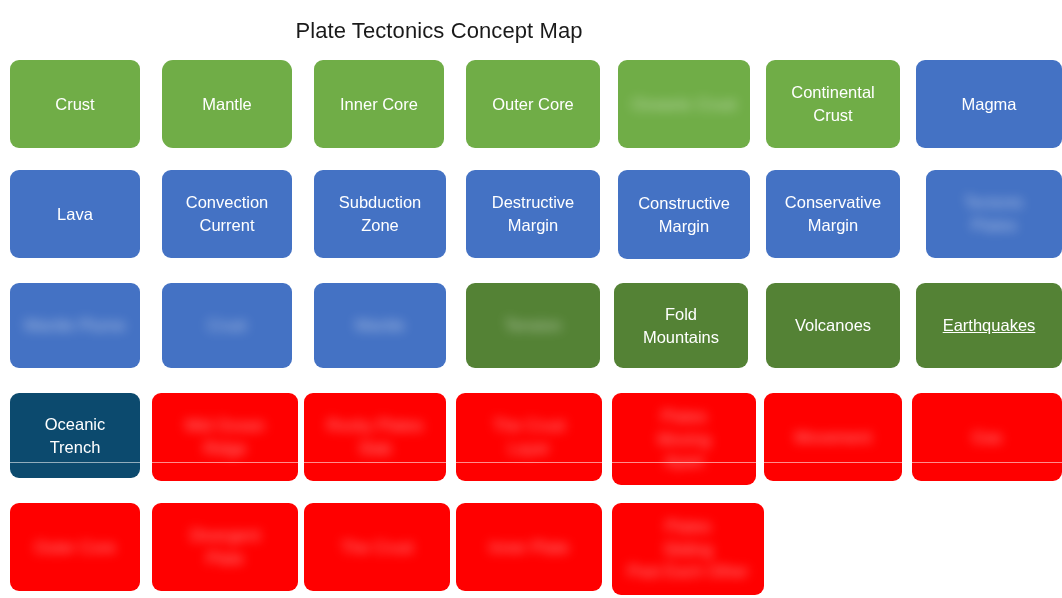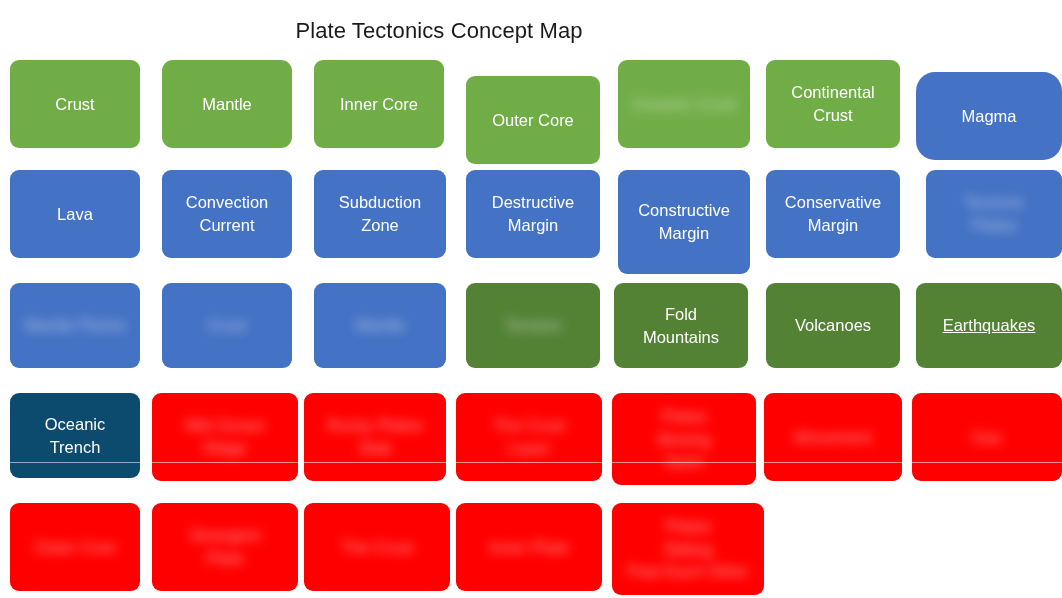--- a/index.html
+++ b/index.html
@@ -86,51 +86,51 @@
       <div class="row" style="top: 60px; height: 0px;">
         <div class="node" style="left: 10px; top: 0px; width: 130px; height: 88px; background: rgb(112, 173, 71);">
           <span class="node-label">Crust</span>
         </div>
         <div class="node" style="left: 162px; top: 0px; width: 130px; height: 88px; background: rgb(112, 173, 71); border-radius: 11px;">
           <span class="node-label">Mantle</span>
         </div>
         <div class="node" style="left: 314px; top: 0px; width: 130px; height: 88px; background: rgb(112, 173, 71);">
           <span class="node-label">Inner Core</span>
         </div>
-        <div class="node" style="left: 466px; top: 0px; width: 134px; height: 88px; background: rgb(112, 173, 71); margin-top: 16px;">
+        <div class="node" style="left: 466px; top: 0px; width: 134px; height: 88px; background: rgb(112, 173, 71);">
           <span class="node-label">Outer Core</span>
         </div>
         <div class="node blurred" style="left: 618px; top: 0px; width: 132px; height: 88px; background: rgb(112, 173, 71);">
           <span class="node-label">Oceanic Crust</span>
         </div>
         <div class="node" style="left: 766px; top: 0px; width: 134px; height: 88px; background: rgb(112, 173, 71);">
           <span class="node-label">Continental
 Crust</span>
         </div>
-        <div class="node" style="left: 916px; top: 12px; width: 146px; height: 88px; background: rgb(68, 114, 196); border-radius: 19px;">
+        <div class="node" style="left: 916px; top: 0px; width: 146px; height: 88px; background: rgb(68, 114, 196);">
           <span class="node-label">Magma</span>
         </div>
       </div>
       <div class="row" style="top: 170px; height: 0px;">
         <div class="node" style="left: 10px; top: 0px; width: 130px; height: 88px; background: rgb(68, 114, 196);">
           <span class="node-label">Lava</span>
         </div>
         <div class="node" style="left: 162px; top: 0px; width: 130px; height: 88px; background: rgb(68, 114, 196);">
           <span class="node-label">Convection
 Current</span>
         </div>
         <div class="node" style="left: 314px; top: 0px; width: 132px; height: 88px; background: rgb(68, 114, 196);">
           <span class="node-label">Subduction
 Zone</span>
         </div>
         <div class="node" style="left: 466px; top: 0px; width: 134px; height: 88px; background: rgb(68, 114, 196);">
           <span class="node-label">Destructive
 Margin</span>
         </div>
-        <div class="node" style="left: 618px; top: 0px; width: 132px; height: 104px; background: rgb(68, 114, 196); padding-left: 8px;">
+        <div class="node" style="left: 618px; top: 0px; width: 132px; height: 89px; background: rgb(68, 114, 196); padding-left: 8px;">
           <span class="node-label">Constructive
 Margin</span>
         </div>
         <div class="node" style="left: 766px; top: 0px; width: 134px; height: 88px; background: rgb(68, 114, 196);">
           <span class="node-label">Conservative
 Margin</span>
         </div>
         <div class="node blurred" style="left: 926px; top: 0px; width: 136px; height: 88px; background: rgb(68, 114, 196);">
           <span class="node-label">Tectonic
 Plates</span>

